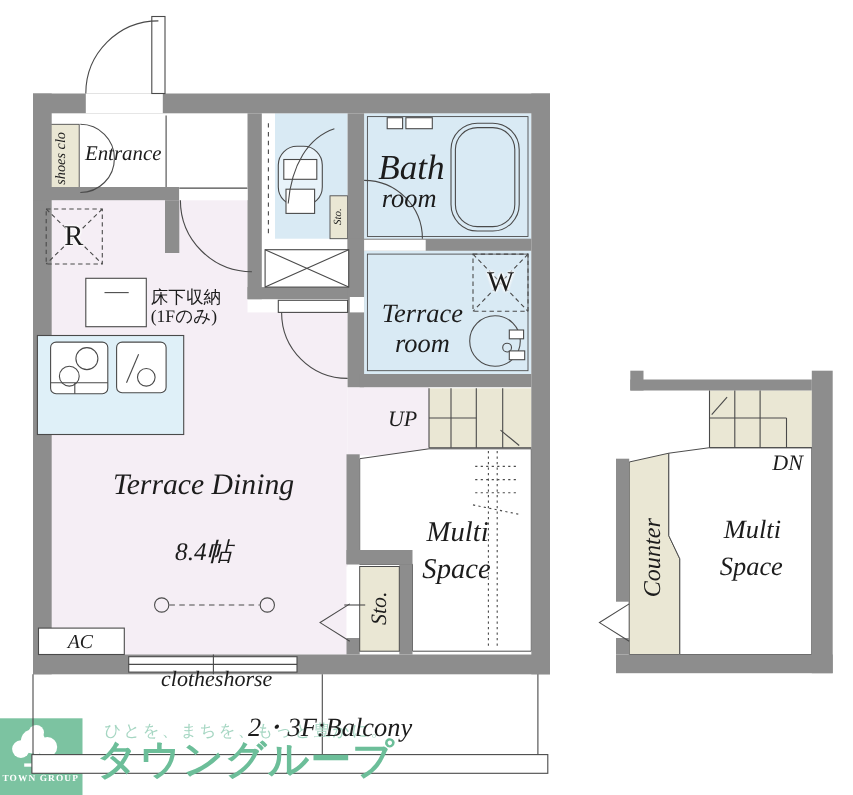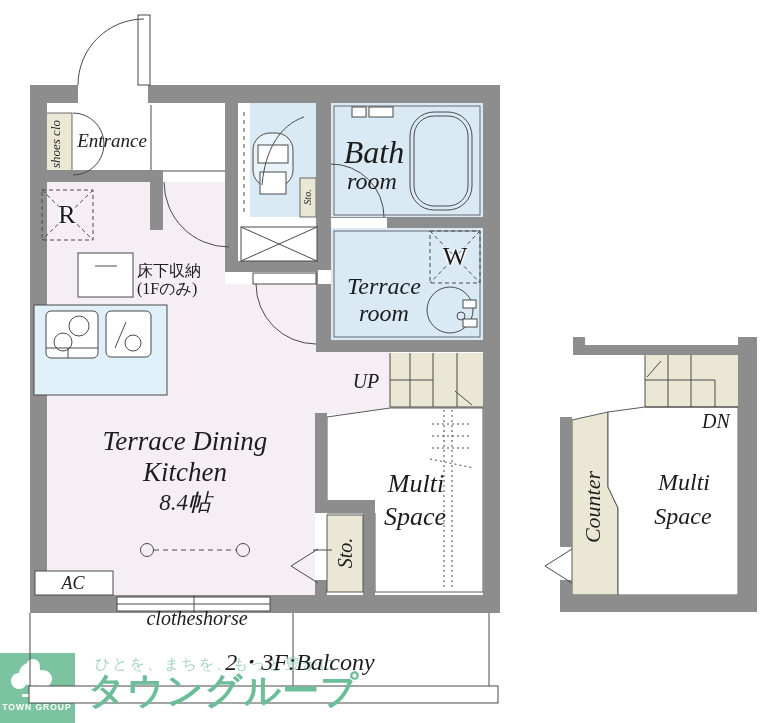--- a/index.html
+++ b/index.html
@@ -8,21 +8,21 @@
   #plan-svg{position:absolute;left:0;top:0;z-index:1;}
   .lbl{position:absolute;z-index:3;color:#1c1c1c;white-space:nowrap;
        font-style:italic;transform:translate(-50%,-50%);line-height:1;}
   .jp{font-style:normal;}
   .rot{transform:translate(-50%,-50%) rotate(-90deg);}
   .halo{text-shadow:0 0 3px #fff,0 0 3px #fff,0 0 3px #fff,0 0 3px #fff;font-style:normal;}
   .block{transform:none;}
   .green-txt{position:absolute;z-index:2;font-family:"Liberation Sans","DejaVu Sans",sans-serif;
              white-space:nowrap;}
   .logo-caption{position:absolute;z-index:4;color:#ffffff;
-                font-family:Liberation Sans, sans-serif;
+                font-family:Liberation Serif, serif;
                 font-weight:bold;white-space:nowrap;transform:translate(-50%,-50%);}
 </style>
 </head>
 <body>
 
 <div id="stage">
 
   <svg id="plan-svg" width="775" height="723" viewBox="0 0 775 723">
 
     <g>
@@ -226,21 +226,20 @@
     <div>(1Fのみ)</div>
   </div>
   <div class="lbl rot" style="left:308px;top:197px;font-size:10px;">Sto.</div>
   <div class="lbl" style="left:374px;top:152px;font-size:32px;">Bath</div>
   <div class="lbl" style="left:372px;top:181px;font-size:24px;">room</div>
   <div class="lbl" style="left:384px;top:286px;font-size:24px;">Terrace</div>
   <div class="lbl" style="left:384px;top:313px;font-size:24px;">room</div>
   <div class="lbl halo" style="left:455px;top:257px;font-size:26px;">W</div>
   <div class="lbl" style="left:366px;top:381px;font-size:20px;">UP</div>
   <div class="lbl" style="left:185px;top:441px;font-size:27px;">Terrace Dining</div>
-  <div class="lbl" style="left:185px;top:472px;font-size:27px;">Kitchen</div>
   <div class="lbl" style="left:185px;top:502px;font-size:23px;text-align:right;">8.4帖</div>
   <div class="lbl" style="left:197px;top:570px;font-size:20px;margin-top:48px;">clotheshorse</div>
   <div class="lbl" style="left:73px;top:583px;font-size:18px;text-align:right;">AC</div>
   <div class="lbl rot" style="left:345px;top:553px;font-size:20px;">Sto.</div>
   <div class="lbl" style="left:416px;top:484px;font-size:26px;">Multi</div>
   <div class="lbl" style="left:415px;top:517px;font-size:26px;">Space</div>
   <div class="lbl" style="left:716px;top:421px;font-size:20px;">DN</div>
   <div class="lbl rot" style="left:593px;top:507px;font-size:22px;">Counter</div>
   <div class="lbl" style="left:684px;top:482px;font-size:24px;">Multi</div>
   <div class="lbl" style="left:683px;top:516px;font-size:24px;">Space</div>

